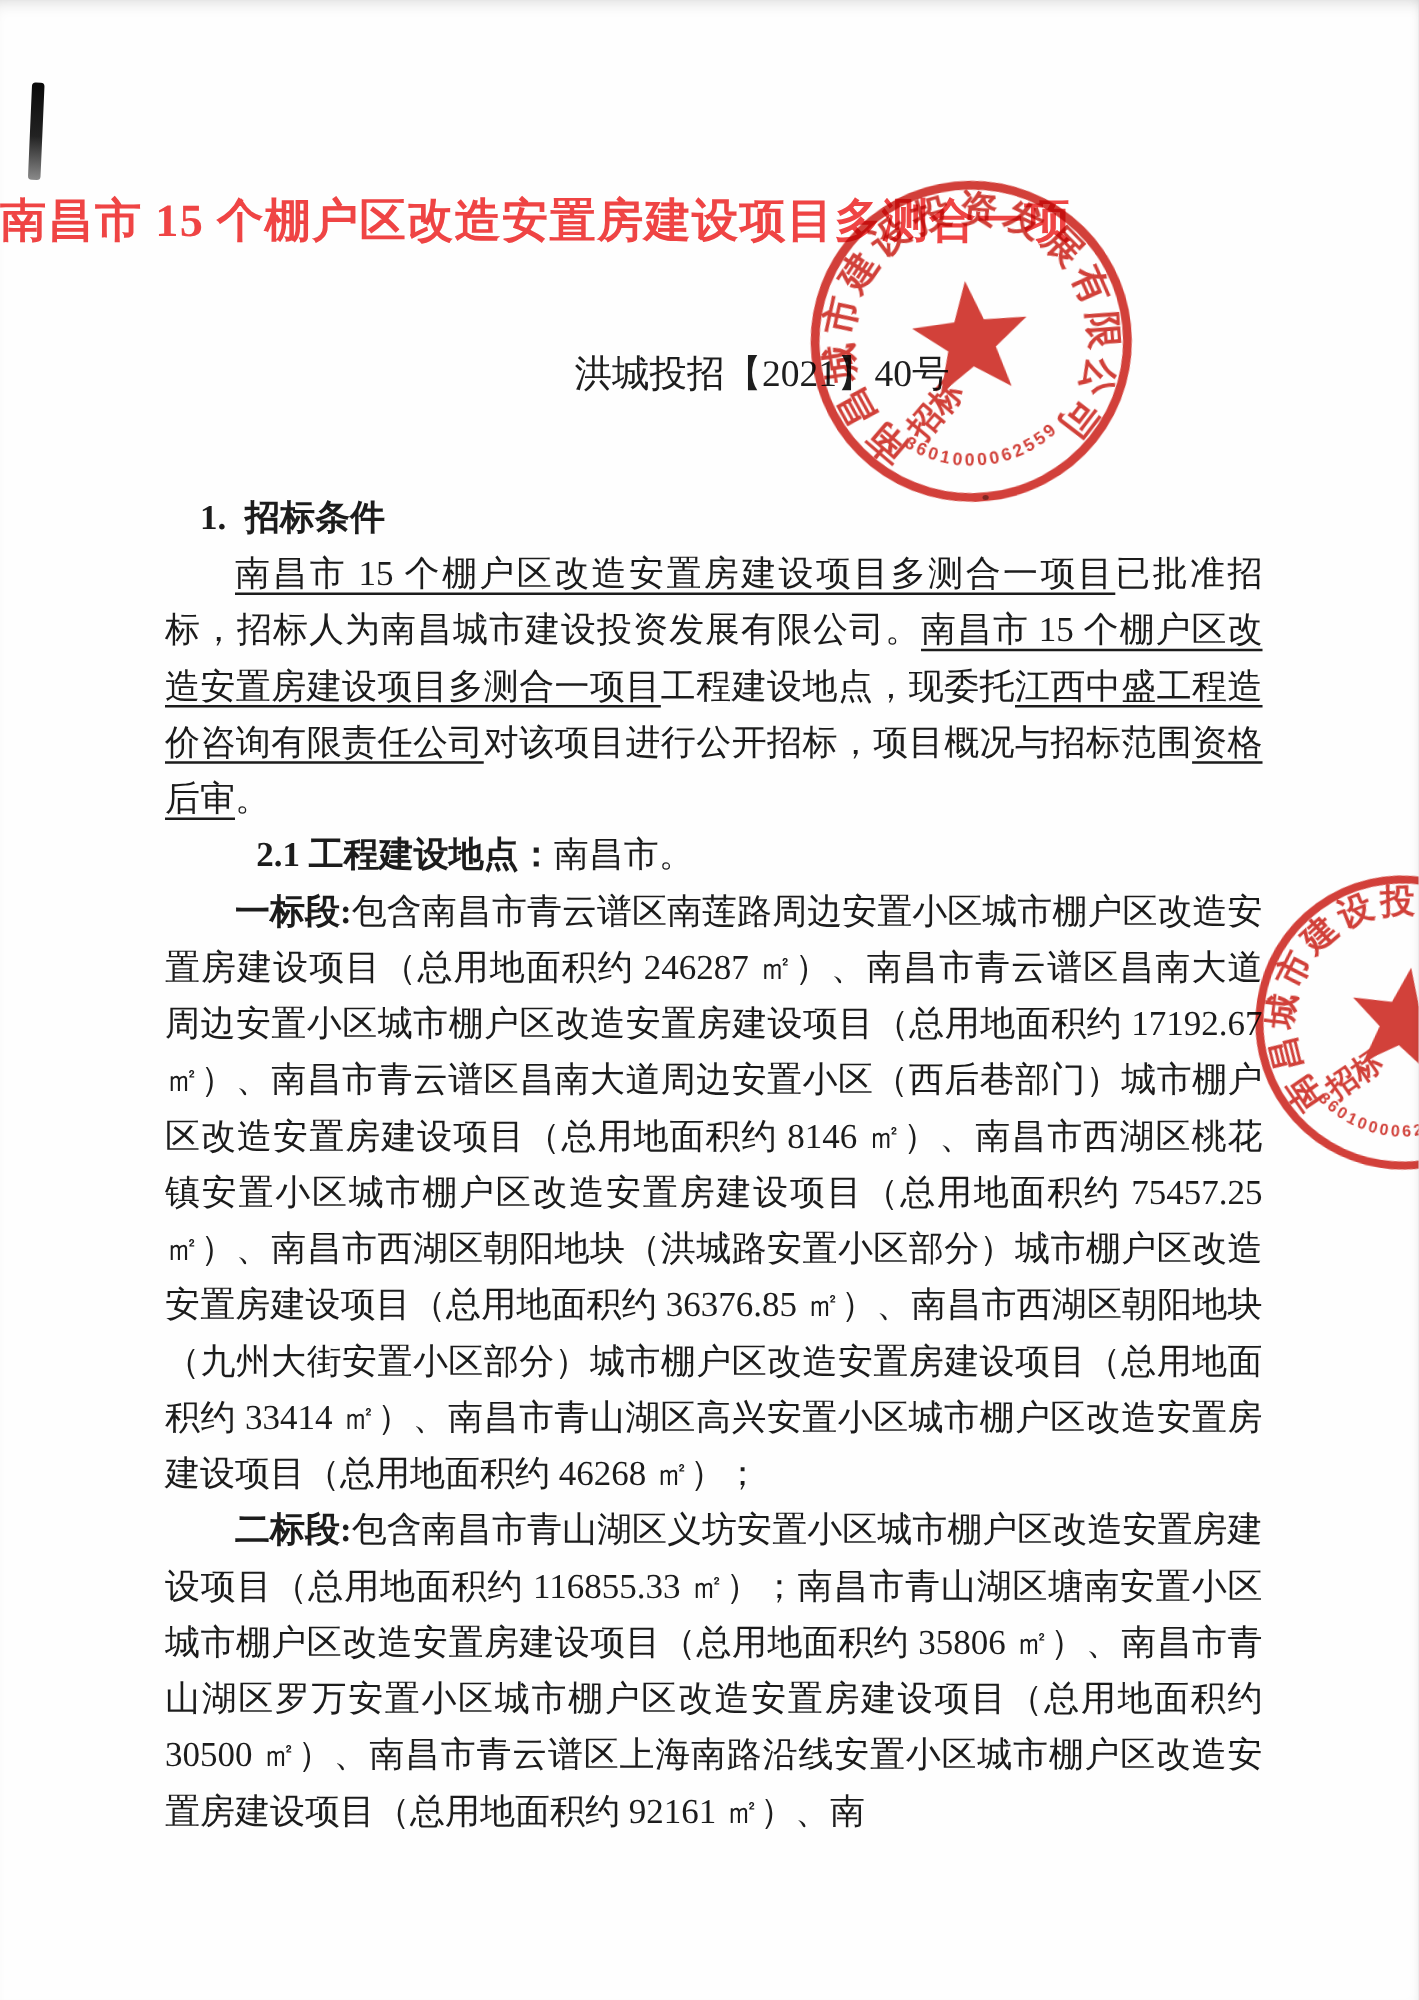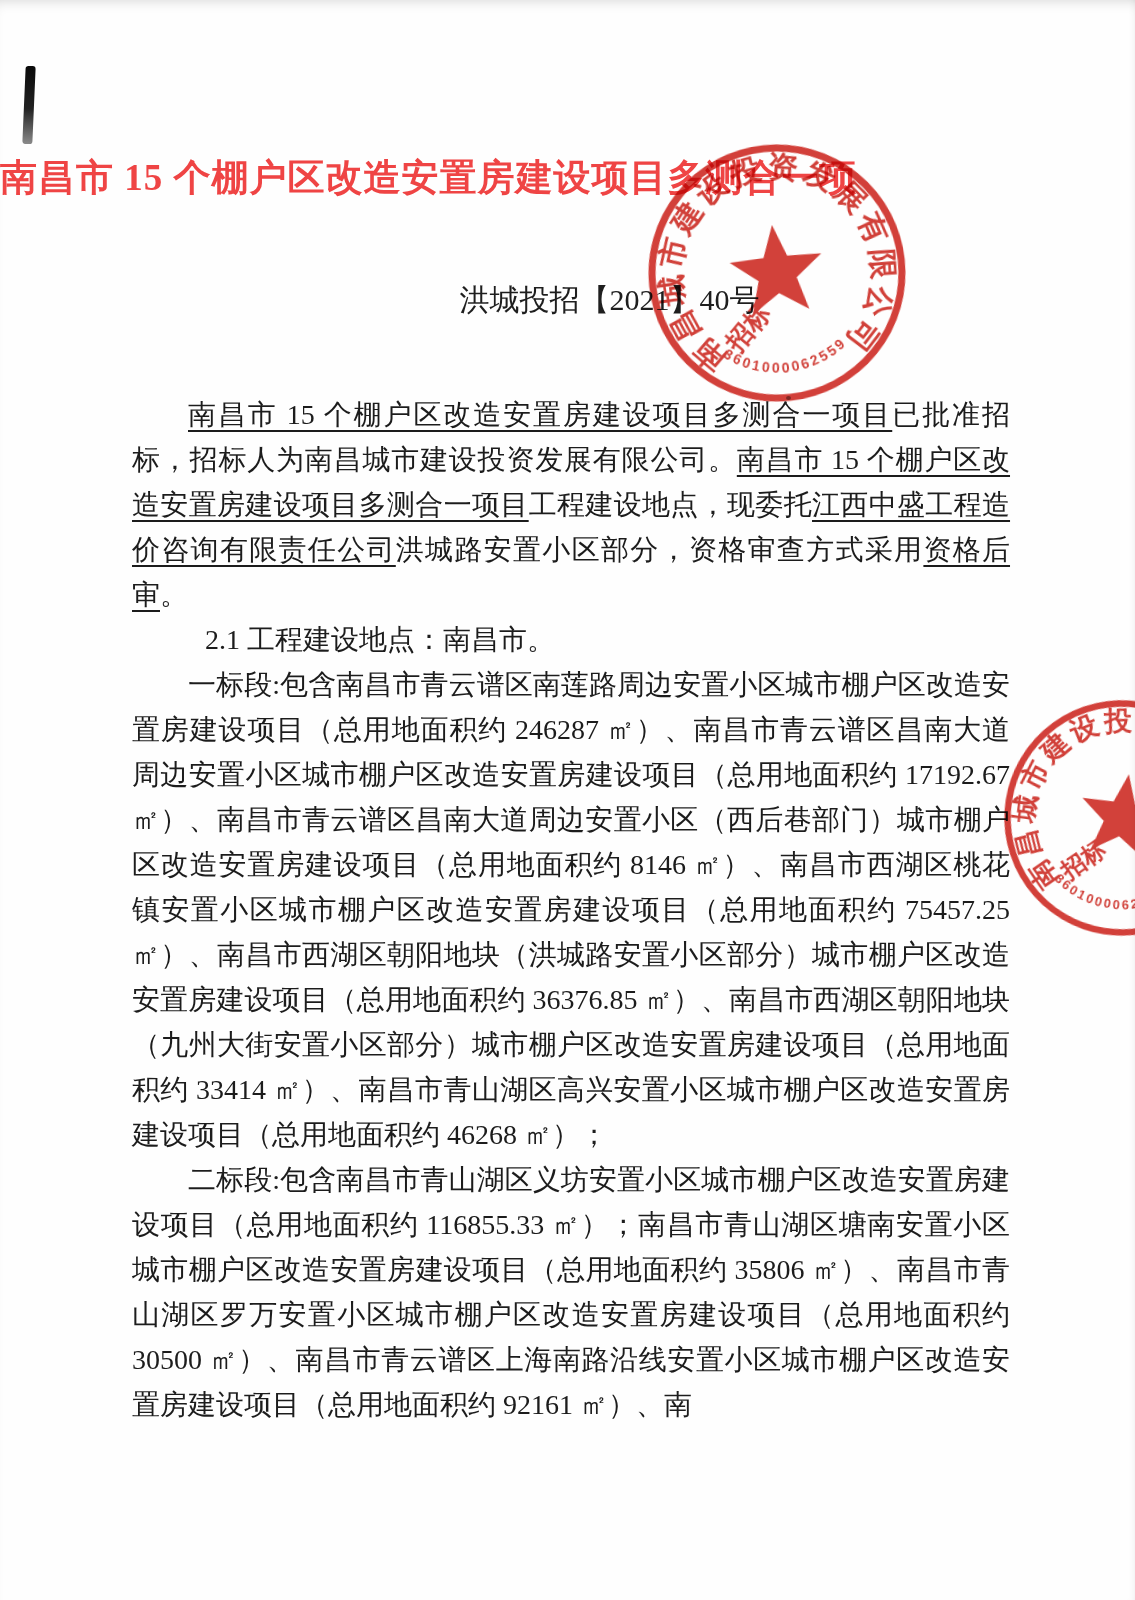--- a/index.html
+++ b/index.html
@@ -42,21 +42,21 @@
   .body h2{font-size:28px;font-weight:700;margin:0;padding-left:28px;text-align:left;}
   .hnum{margin-right:15px;}
   .body p{margin:0;}
   .p1{margin-top:16px;}
   .h-s2{margin-top:24px;}
   .i21{margin-top:10px;padding-left:73px;}
   .i22{padding-left:73px;}
   .lot1{margin-top:10px;text-indent:56px;}
   .lot2{text-indent:56px;}
   .p1{text-indent:56px;}
-  b.lead{font-weight:400;}
+  b.lead{font-weight:700;}
   .u{
     text-decoration:underline;
     text-decoration-thickness:1.5px;
     text-underline-offset:6px;
   }
   
   .seal{
     position:absolute;
     mix-blend-mode:multiply;
     opacity:.9;
@@ -83,22 +83,23 @@
   <div class="mark-speck"></div>
 
   <div class="title">
     <span>南昌市 15 个棚户区改造安置房建设项目多测合一项</span><br>
   </div>
 
   <div class="docnum">洪城投招【2021】40号</div>
 
   <div class="body">
 
+    <h2 class="h-s1"><span class="hnum">1.</span><span>招标条件</span></h2>
 
-    <p class="p1"><span class="u">南昌市 15 个棚户区改造安置房建设项目多测合一项目</span><span>已批准招标，招标人为南昌城市建设投资发展有限公司。</span><span class="u">南昌市 15 个棚户区改造安置房建设项目多测合一项目</span><span>工程建设地点，现委托</span><span class="u">江西中盛工程造价咨询有限责任公司</span><span>洪城路安置小区部分，资格审查方式采用</span><span class="u">资格后审</span><span>。</span></p>
+    <p class="p1"><span class="u">南昌市 15 个棚户区改造安置房建设项目多测合一项目</span><span>已批准招标，招标人为南昌城市建设投资发展有限公司。</span><span class="u">南昌市 15 个棚户区改造安置房建设项目多测合一项目</span><span>工程建设地点，现委托</span><span class="u">江西中盛工程造价咨询有限责任公司</span><span>对该项目进行公开招标，项目概况与招标范围</span><span class="u">资格后审</span><span>。</span></p>
 
 
     <p class="i21"><b class="lead">2.1 工程建设地点：</b><span>南昌市。</span></p>
 
 
     <p class="lot1"><b class="lead">一标段:</b><span>包含南昌市青云谱区南莲路周边安置小区城市棚户区改造安置房建设项目（总用地面积约 246287 ㎡）、南昌市青云谱区昌南大道周边安置小区城市棚户区改造安置房建设项目（总用地面积约 17192.67 ㎡）、南昌市青云谱区昌南大道周边安置小区（西后巷部门）城市棚户区改造安置房建设项目（总用地面积约 8146 ㎡）、南昌市西湖区桃花镇安置小区城市棚户区改造安置房建设项目（总用地面积约 75457.25 ㎡）、南昌市西湖区朝阳地块（洪城路安置小区部分）城市棚户区改造安置房建设项目（总用地面积约 36376.85 ㎡）、南昌市西湖区朝阳地块（九州大街安置小区部分）城市棚户区改造安置房建设项目（总用地面积约 33414 ㎡）、南昌市青山湖区高兴安置小区城市棚户区改造安置房建设项目（总用地面积约 46268 ㎡）；</span></p>
 
     <p class="lot2"><b class="lead">二标段:</b><span>包含南昌市青山湖区义坊安置小区城市棚户区改造安置房建设项目（总用地面积约 116855.33 ㎡）；南昌市青山湖区塘南安置小区城市棚户区改造安置房建设项目（总用地面积约 35806 ㎡）、南昌市青山湖区罗万安置小区城市棚户区改造安置房建设项目（总用地面积约 30500 ㎡）、南昌市青云谱区上海南路沿线安置小区城市棚户区改造安置房建设项目（总用地面积约 92161 ㎡）、南</span></p>
 
   </div>

